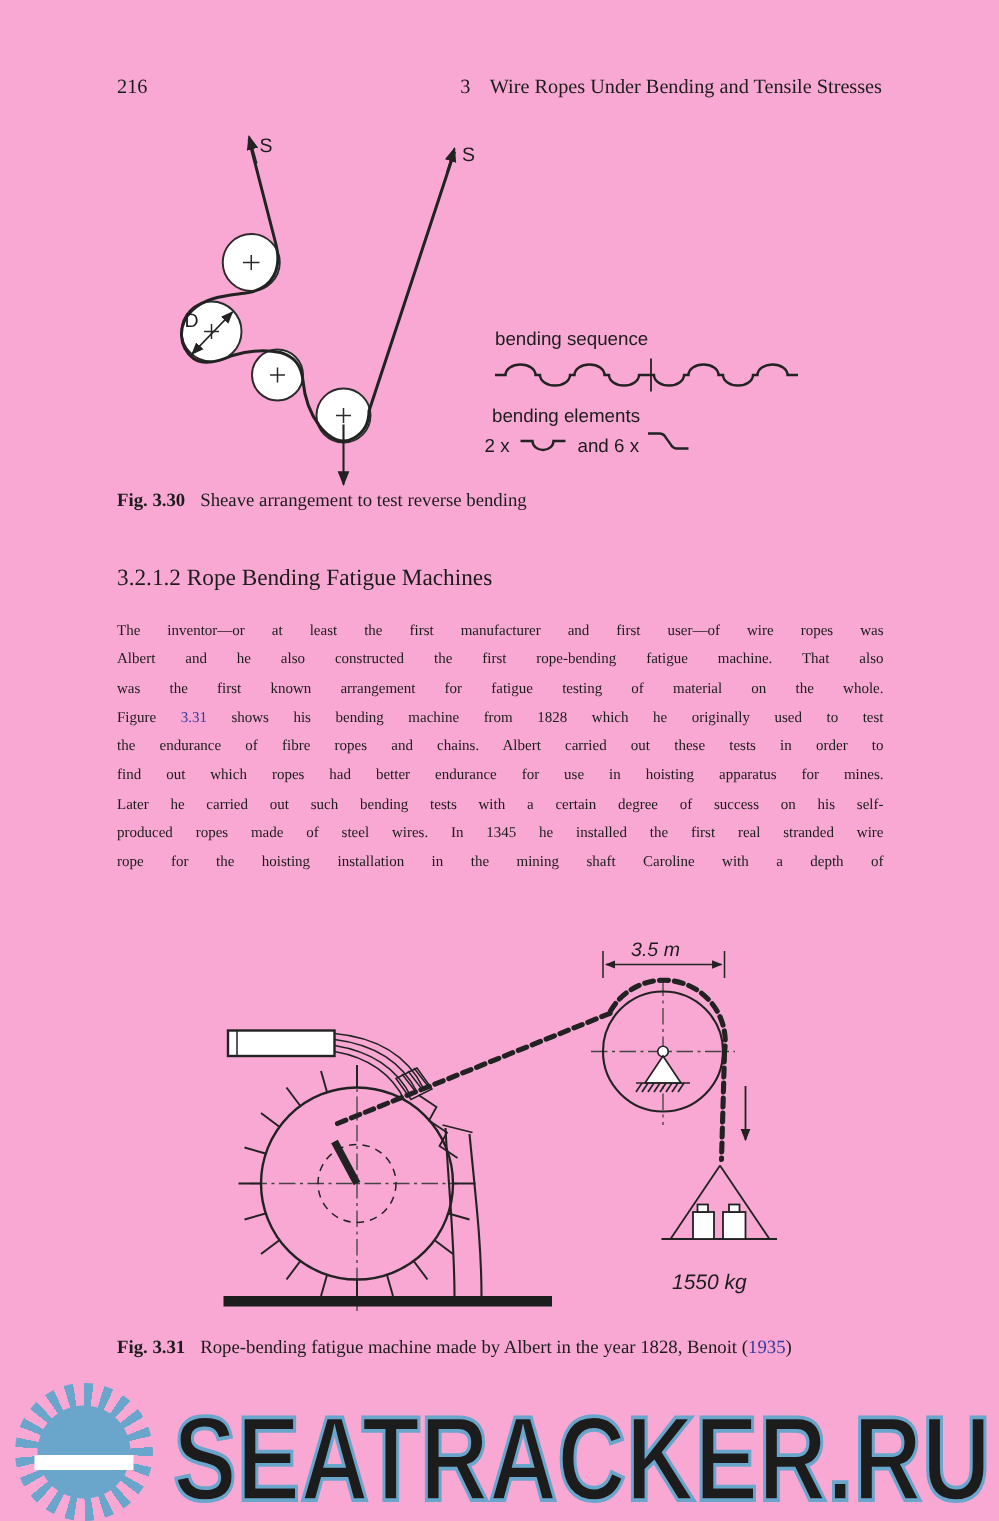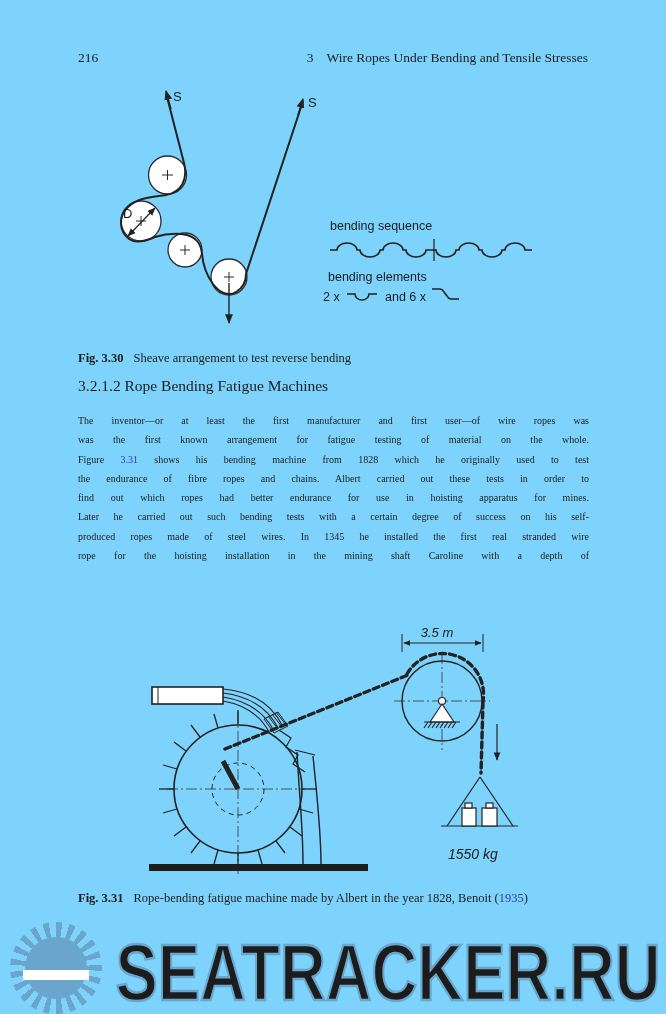--- a/index.html
+++ b/index.html
@@ -1,28 +1,28 @@
 <!DOCTYPE html>
 <html><head>
 <meta charset="utf-8">
 <style>
   html,body{margin:0;padding:0;background:#ffffff;}
-  .page{position:relative;width:666px;height:1014px;background:#7dd3fc;overflow:hidden;
+  .page{position:relative;width:666px;height:1014px;background:#f9a8d4;overflow:hidden;
         font-family:"Liberation Serif",serif;color:#1c1c1c;}
   
   .hdr{position:absolute;top:50px;left:78px;width:510px;display:flex;
        justify-content:space-between;font-size:13.5px;}
   .hdr .chap-no{margin-right:13px;}
   
   .fig330{position:absolute;top:85px;left:80px;}
   .fig331{position:absolute;top:622px;left:145px;}
   svg text{font-family:"Liberation Sans",sans-serif;fill:#1c1c1c;}
   
   .caption{position:absolute;left:78px;font-size:12.5px;white-space:nowrap;}
-  .cap330{top:351px;}
+  .cap330{top:326px;}
   .cap331{top:891px;}
   .cap-label{font-weight:bold;margin-right:10px;}
   
   .h2{position:absolute;top:377px;left:78px;font-size:15.5px;font-weight:normal;}
   
   .para{position:absolute;top:411px;left:78px;width:511px;font-size:10px;
         line-height:19.3px;}
   .jline{white-space:nowrap;text-align:justify;text-align-last:justify;}
   .jline.last{text-align-last:left;}
   .link{color:#333a9e;}
@@ -102,20 +102,21 @@
   </svg>
 
   <div class="caption cap330">
     <span class="cap-label">Fig. 3.30</span><span>Sheave arrangement to test reverse bending</span>
   </div>
 
   <div class="h2">3.2.1.2 Rope Bending Fatigue Machines</div>
 
   <div class="para">
     <div class="jline"><span>The inventor—or at least the first manufacturer and first user—of wire ropes was</span></div>
+    <div class="jline"><span>Albert and he also constructed the first rope-bending fatigue machine. That also</span></div>
     <div class="jline"><span>was the first known arrangement for fatigue testing of material on the whole.</span></div>
     <div class="jline"><span>Figure </span><span class="link">3.31</span><span> shows his bending machine from 1828 which he originally used to test</span></div>
     <div class="jline"><span>the endurance of fibre ropes and chains. Albert carried out these tests in order to</span></div>
     <div class="jline"><span>find out which ropes had better endurance for use in hoisting apparatus for mines.</span></div>
     <div class="jline"><span>Later he carried out such bending tests with a certain degree of success on his self-</span></div>
     <div class="jline"><span>produced ropes made of steel wires. In 1345 he installed the first real stranded wire</span></div>
     <div class="jline"><span>rope for the hoisting installation in the mining shaft Caroline with a depth of</span></div>
   </div>
 
   <svg class="fig331" width="420" height="260" viewBox="0 0 420 260">

